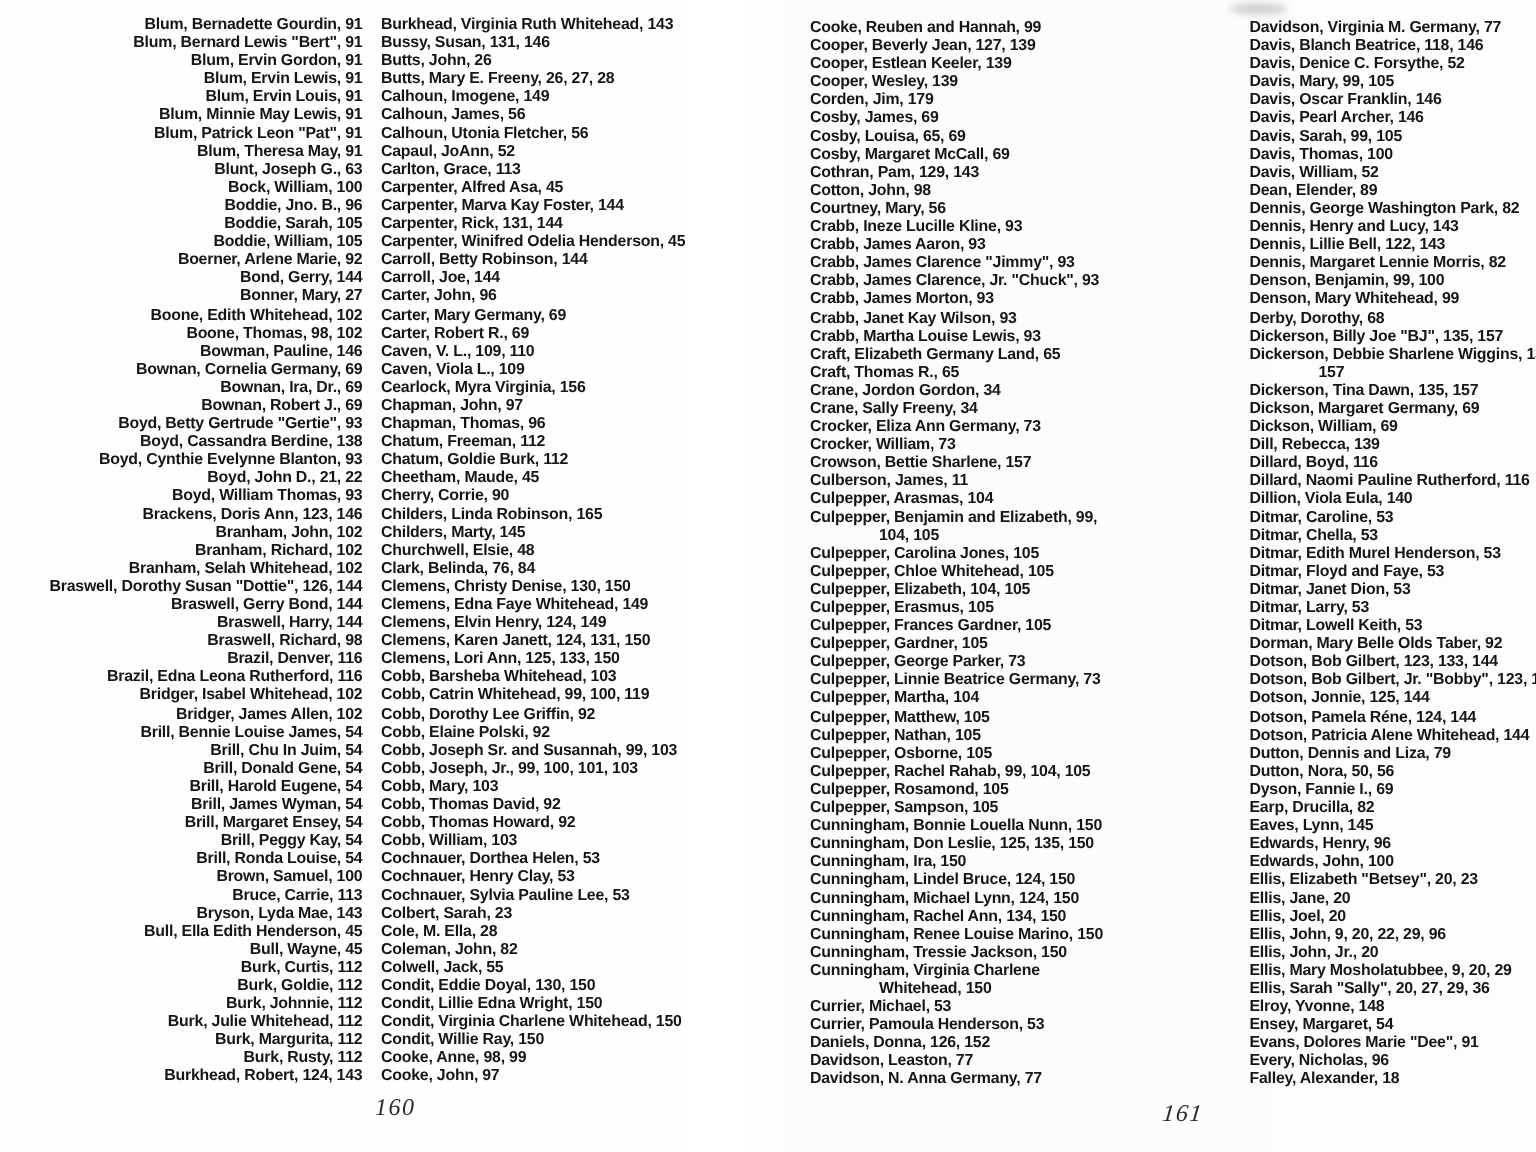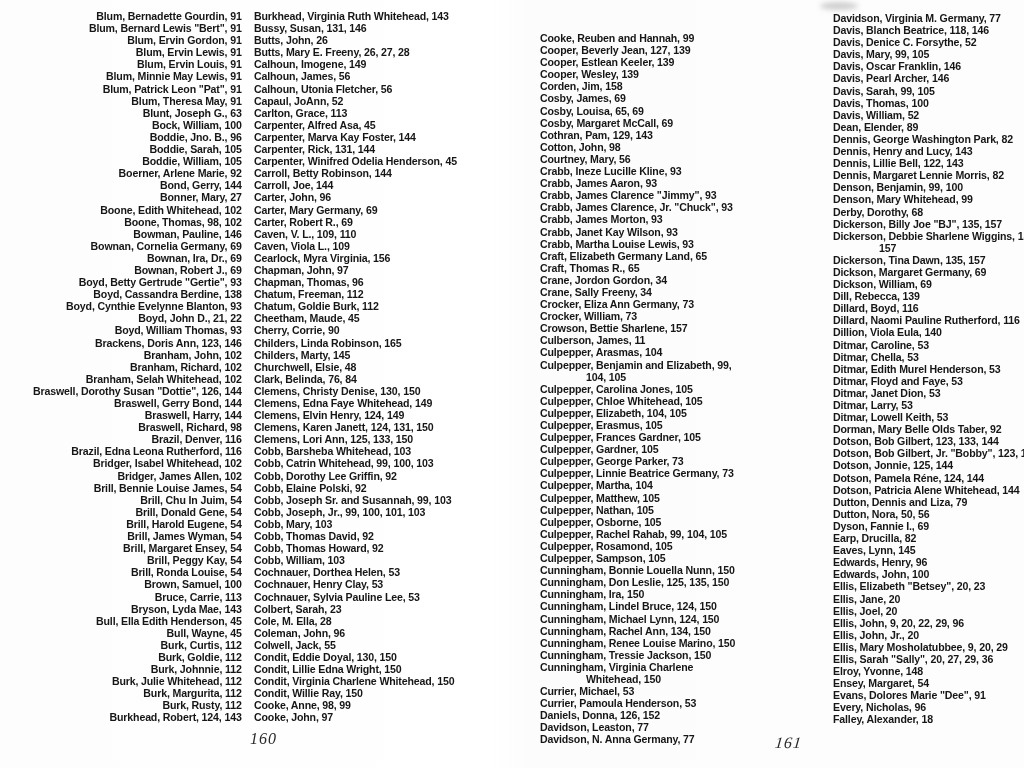--- a/index.html
+++ b/index.html
@@ -19,21 +19,21 @@
     inset: 0;
     background: linear-gradient(90deg, #fdfdfd 0%, #ffffff 48%, #fcfcfc 52%, #fdfdfd 100%);
   }
   .index-column {
     position: absolute;
     top: 10px;
     white-space: nowrap;
   }
   .col-1 { left: 33px; text-align: right; }
   .col-2 { left: 254px; }
-  .col-3 { left: 540px; top: 12px; margin-top: 20px; }
+  .col-3 { left: 540px; top: 12px; }
   .col-4 { left: 833px; top: 12px; }
   .entry {
     height: 12.1px;
     line-height: 12.1px;
     font-size: 10.6px;
     font-weight: 700;
     letter-spacing: -0.15px;
     color: #161616;
   }
   .entry.cont {
@@ -160,49 +160,49 @@
       <div class="entry">Childers, Linda Robinson, 165</div>
       <div class="entry">Childers, Marty, 145</div>
       <div class="entry">Churchwell, Elsie, 48</div>
       <div class="entry">Clark, Belinda, 76, 84</div>
       <div class="entry">Clemens, Christy Denise, 130, 150</div>
       <div class="entry">Clemens, Edna Faye Whitehead, 149</div>
       <div class="entry">Clemens, Elvin Henry, 124, 149</div>
       <div class="entry">Clemens, Karen Janett, 124, 131, 150</div>
       <div class="entry">Clemens, Lori Ann, 125, 133, 150</div>
       <div class="entry">Cobb, Barsheba Whitehead, 103</div>
-      <div class="entry">Cobb, Catrin Whitehead, 99, 100, 103</div>
+      <div class="entry">Cobb, Catrin Whitehead, 99, 100, 119</div>
       <div class="entry">Cobb, Dorothy Lee Griffin, 92</div>
       <div class="entry">Cobb, Elaine Polski, 92</div>
       <div class="entry">Cobb, Joseph Sr. and Susannah, 99, 103</div>
       <div class="entry">Cobb, Joseph, Jr., 99, 100, 101, 103</div>
       <div class="entry">Cobb, Mary, 103</div>
       <div class="entry">Cobb, Thomas David, 92</div>
       <div class="entry">Cobb, Thomas Howard, 92</div>
       <div class="entry">Cobb, William, 103</div>
       <div class="entry">Cochnauer, Dorthea Helen, 53</div>
       <div class="entry">Cochnauer, Henry Clay, 53</div>
       <div class="entry">Cochnauer, Sylvia Pauline Lee, 53</div>
       <div class="entry">Colbert, Sarah, 23</div>
       <div class="entry">Cole, M. Ella, 28</div>
-      <div class="entry">Coleman, John, 96</div>
+      <div class="entry">Coleman, John, 82</div>
       <div class="entry">Colwell, Jack, 55</div>
       <div class="entry">Condit, Eddie Doyal, 130, 150</div>
       <div class="entry">Condit, Lillie Edna Wright, 150</div>
       <div class="entry">Condit, Virginia Charlene Whitehead, 150</div>
       <div class="entry">Condit, Willie Ray, 150</div>
       <div class="entry">Cooke, Anne, 98, 99</div>
       <div class="entry">Cooke, John, 97</div>
     </div>
   <div class="index-column col-3">
       <div class="entry">Cooke, Reuben and Hannah, 99</div>
       <div class="entry">Cooper, Beverly Jean, 127, 139</div>
       <div class="entry">Cooper, Estlean Keeler, 139</div>
       <div class="entry">Cooper, Wesley, 139</div>
-      <div class="entry">Corden, Jim, 158</div>
+      <div class="entry">Corden, Jim, 179</div>
       <div class="entry">Cosby, James, 69</div>
       <div class="entry">Cosby, Louisa, 65, 69</div>
       <div class="entry">Cosby, Margaret McCall, 69</div>
       <div class="entry">Cothran, Pam, 129, 143</div>
       <div class="entry">Cotton, John, 98</div>
       <div class="entry">Courtney, Mary, 56</div>
       <div class="entry">Crabb, Ineze Lucille Kline, 93</div>
       <div class="entry">Crabb, James Aaron, 93</div>
       <div class="entry">Crabb, James Clarence "Jimmy", 93</div>
       <div class="entry">Crabb, James Clarence, Jr. "Chuck", 93</div>

